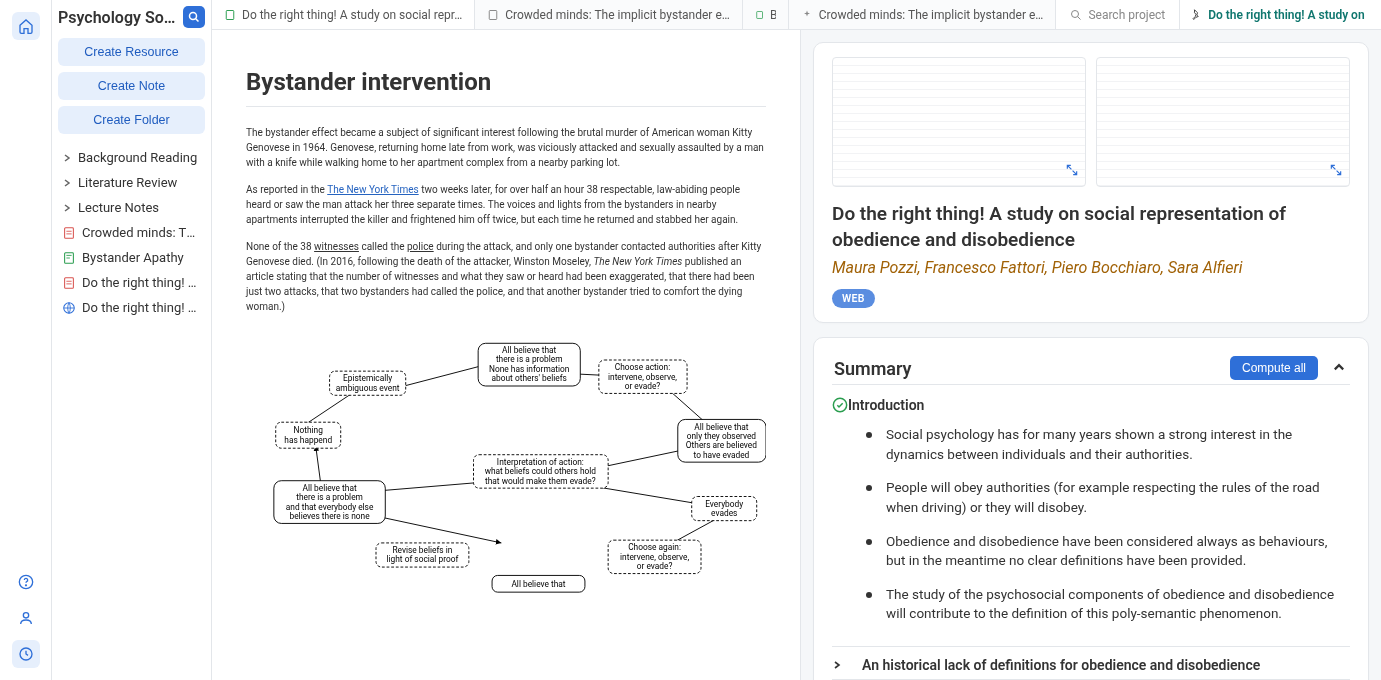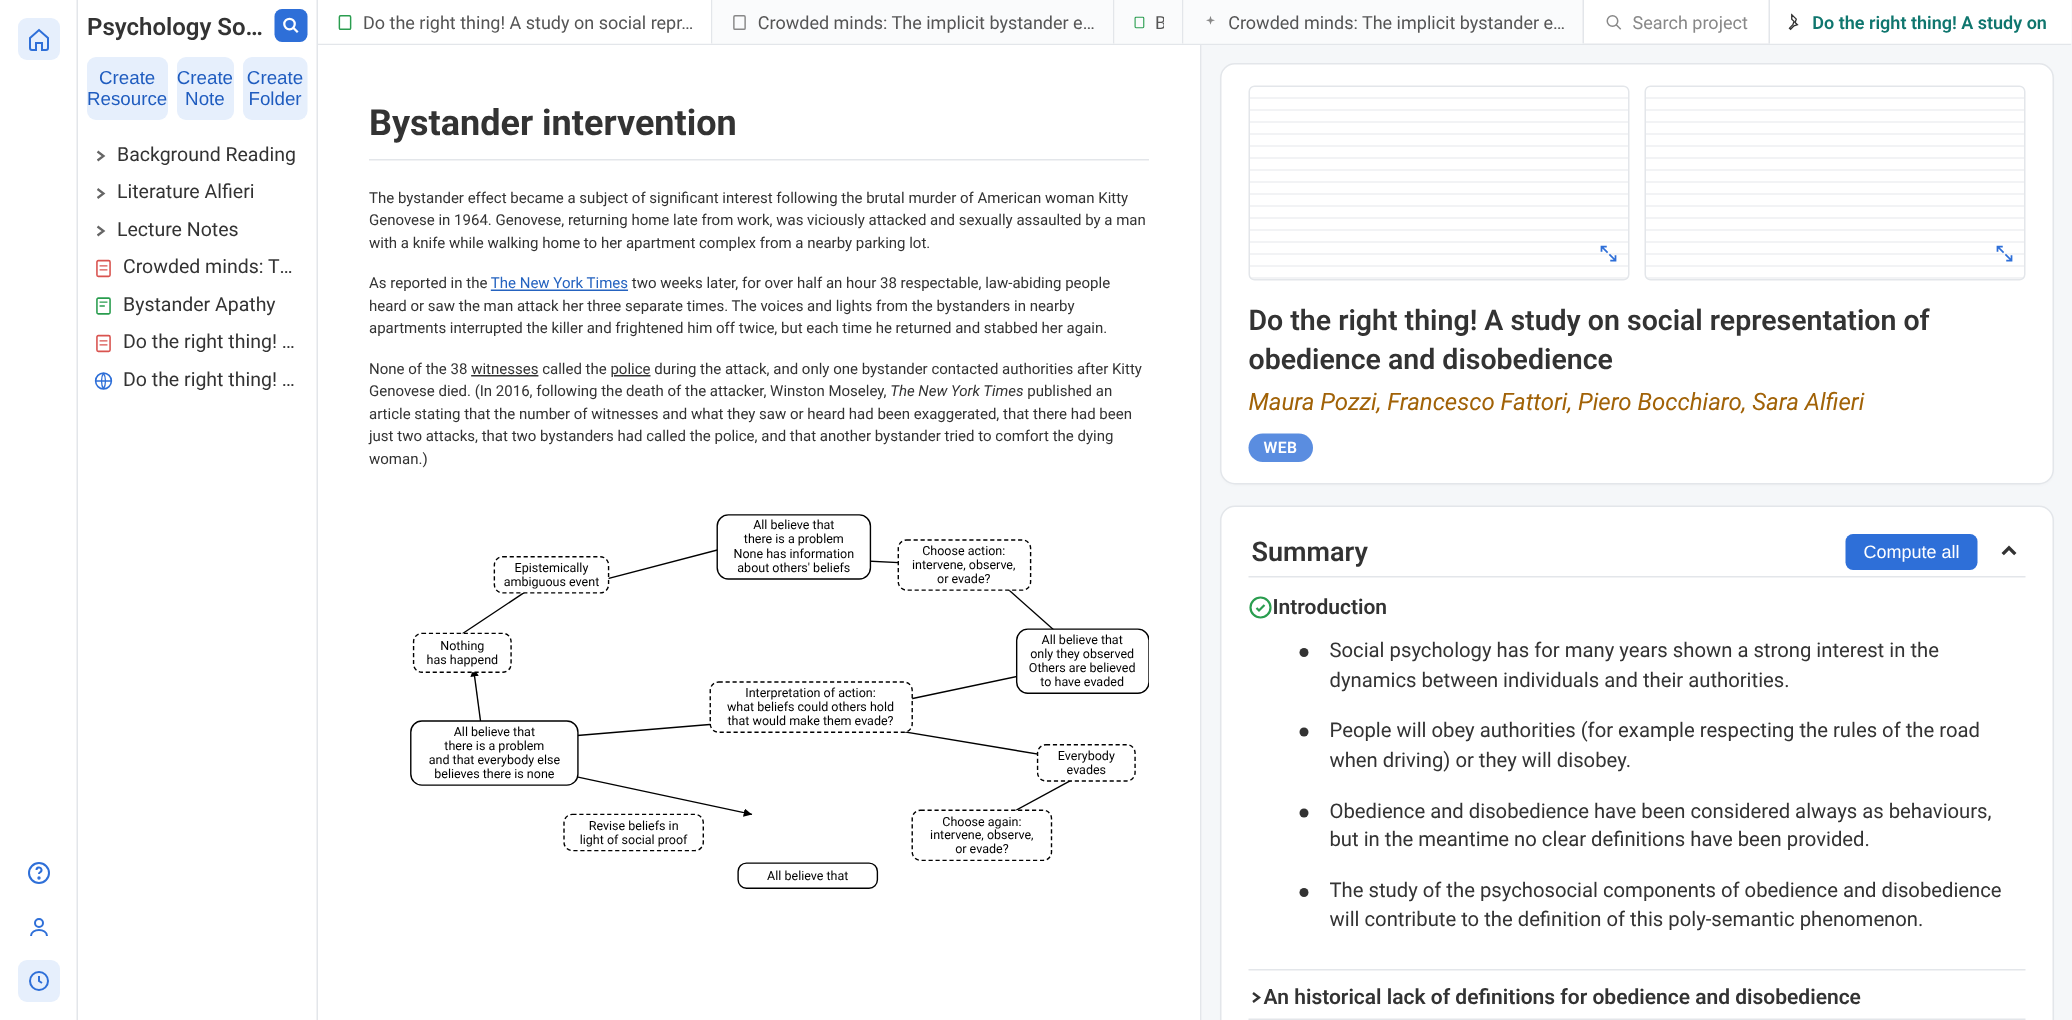--- a/index.html
+++ b/index.html
@@ -32,21 +32,21 @@
   .sidebar{
     width:160px;background:var(--panel);border-right:1px solid var(--border);
     display:flex;flex-direction:column;padding:6px 6px 0 6px;gap:4px;
   }
   .project-head{display:flex;align-items:center;gap:6px;margin-bottom:6px;}
   .project-title{font-weight:600;font-size:16px;flex:1;white-space:nowrap;overflow:hidden;text-overflow:ellipsis;}
   .sq-btn{
     width:22px;height:22px;border-radius:5px;background:var(--blue);color:#fff;
     display:flex;align-items:center;justify-content:center;cursor:pointer;flex-shrink:0;
   }
-  .side-actions{display:flex;gap:6px;margin-bottom:8px;}
+  .side-actions{display:flex;flex-direction:column;gap:6px;margin-bottom:8px;}
   .side-btn{
     background:var(--blue-pale);color:var(--blue-dark);border:none;border-radius:6px;
     padding:7px 0;font-size:12.5px;font-weight:500;cursor:pointer;
   }
   .tree{display:flex;flex-direction:column;gap:2px;font-size:13px;}
   .tree-item{
     display:flex;align-items:center;gap:6px;padding:4px 4px;border-radius:4px;cursor:pointer;
     white-space:nowrap;overflow:hidden;
   }
   .tree-item .lbl{overflow:hidden;text-overflow:ellipsis;}
@@ -118,21 +118,21 @@
   .section-head{display:flex;align-items:center;font-weight:600;font-size:14px;padding:4px 0;}
   .check-ico{color:#2a9d4f;width:16px;height:16px;flex-shrink:0;}
   .bullets{list-style:none;padding:0 0 0 34px;margin:8px 0 0;}
   .bullets li{
     position:relative;padding:0 0 0 20px;margin:0 0 14px;font-size:13.5px;line-height:1.45;color:#333;
   }
   .bullets li::before{
     content:"";position:absolute;left:0;top:7px;width:6px;height:6px;background:#333;border-radius:50%;
   }
   .collapsed-row{
-    display:flex;align-items:flex-start;gap:0;padding:10px 0 6px;border-top:1px solid var(--border);
+    display:flex;align-items:flex-start;gap:20px;padding:10px 0 6px;border-top:1px solid var(--border);
     font-weight:600;font-size:14px;cursor:pointer;
   }
   .collapsed-row .chev{margin-top:3px;}
   .ico-svg{display:block;}
   
 </style>
 </head>
 <body>
 
 <div class="app">
@@ -184,21 +184,21 @@
       <div class="tree-item">
         <svg class="chev" viewBox="0 0 10 10">
             <path d="M3 2l4 3-4 3" fill="none" stroke="#666" stroke-width="1.5"></path>
           </svg>
         <span class="lbl">Background Reading</span>
       </div>
       <div class="tree-item">
         <svg class="chev" viewBox="0 0 10 10">
             <path d="M3 2l4 3-4 3" fill="none" stroke="#666" stroke-width="1.5"></path>
           </svg>
-        <span class="lbl">Literature Alfieri</span>
+        <span class="lbl">Literature Review</span>
       </div>
       <div class="tree-item">
         <svg class="chev" viewBox="0 0 10 10">
             <path d="M3 2l4 3-4 3" fill="none" stroke="#666" stroke-width="1.5"></path>
           </svg>
         <span class="lbl">Lecture Notes</span>
       </div>
       <div class="tree-item">
         <svg class="file-ico" viewBox="0 0 16 16">
             <rect x="3" y="2" width="10" height="12" rx="1" fill="none" stroke="#d9534f" stroke-width="1.2"></rect>

